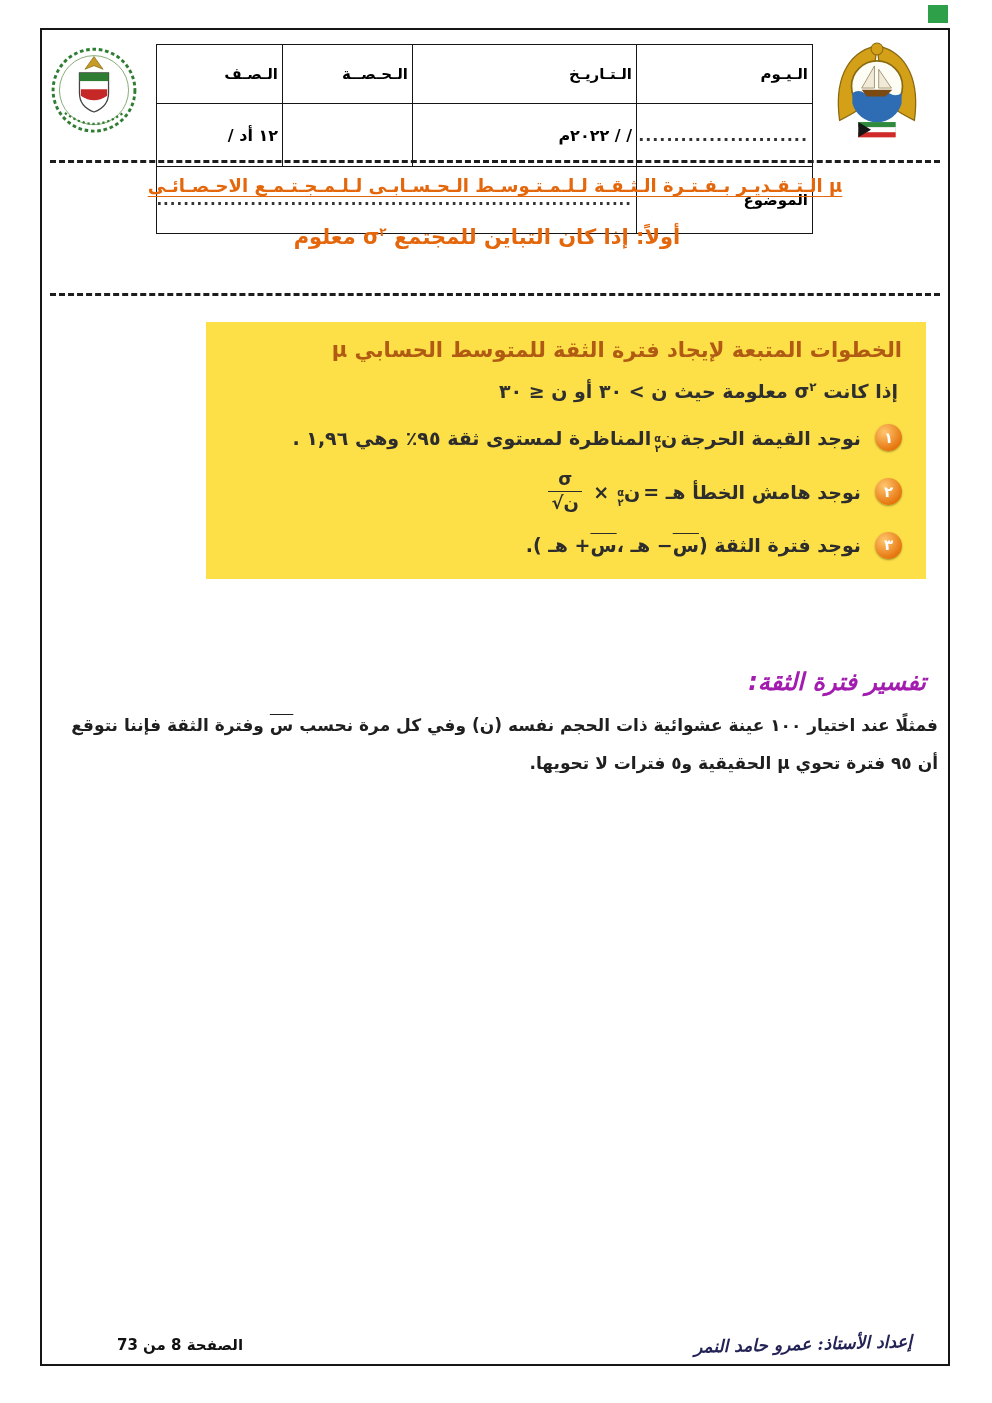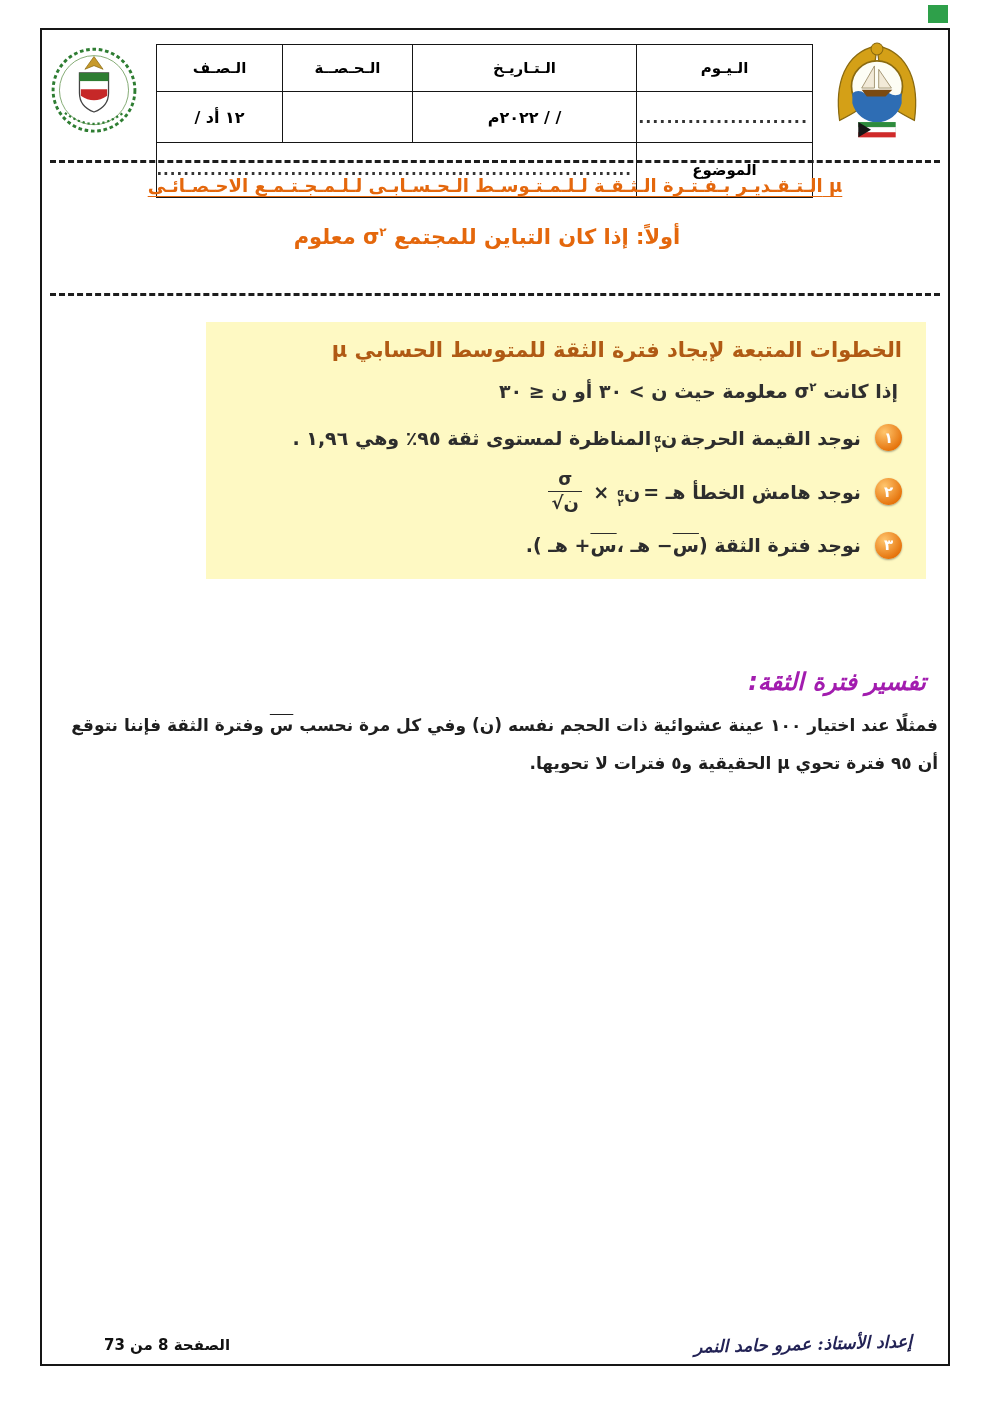--- a/index.html
+++ b/index.html
@@ -12,21 +12,21 @@
   .corner-mark { position:absolute; left:928px; top:5px; width:20px; height:18px; background:#2ea04a; }
   .frame {
     position:absolute; left:40px; top:28px; width:906px; height:1334px;
     border:2px solid #161616; background:#ffffff;
   }
   .logo { position:absolute; }
   .logo.school { left:6px; top:12px; }
   .logo.kuwait { right:20px; top:6px; }
 
   table.hdr { position:absolute; left:114px; top:14px; width:656px; border-collapse:collapse; table-layout:fixed; direction:rtl; }
-  table.hdr td { border:1.8px solid #161616; text-align:center; vertical-align:middle; padding:10px 4px; }
+  table.hdr td { border:1.8px solid #161616; vertical-align:middle; padding:16px 4px; }
   tr.labels td { height:26px; font-size:15px; font-weight:bold; }
   tr.vals td { height:30px; font-size:16px; font-weight:bold; }
   tr.subject td { height:34px; font-size:15px; font-weight:bold; }
   td.dotted { font-size:9px; font-weight:normal; letter-spacing:1px; color:#333; overflow:hidden; white-space:nowrap; }
 
   .dash { position:absolute; left:8px; right:8px; border-top:3px dashed #1d1d1d; }
   .dash1 { top:130px; }
   .dash2 { top:263px; }
 
   .main-title {
@@ -35,21 +35,21 @@
     text-decoration:underline; text-underline-offset:4px;
   }
   .subtitle {
     position:absolute; top:195px; left:10px; right:26px; text-align:center;
     color:#e4670c; font-size:21px; font-weight:bold; direction:rtl;
   }
   .sigma-sq sup { font-size:12px; }
 
   .steps-box {
     position:absolute; left:164px; top:292px; width:676px;
-    padding:16px 22px 14px; background:#fef9c3; direction:rtl;
+    padding:16px 22px 14px; background:#fde047; direction:rtl;
   }
   .box-title { font-size:21px; font-weight:bold; color:#b05a14; text-align:right; margin:0 2px 18px 0; }
   .box-cond { font-size:19px; color:#2f2f2f; text-align:right; margin:0 6px 22px 0; font-weight:bold; }
   .step { display:flex; align-items:center; gap:14px; margin:0 2px 18px 0; font-size:19px; color:#2d2d2d; font-weight:bold; }
   .badge {
     flex:0 0 auto; width:27px; height:27px; border-radius:50%;
     background:radial-gradient(circle at 35% 30%, #ffc66e, #e5720a 75%);
     color:#fff; font-weight:bold; font-size:15px;
     display:flex; align-items:center; justify-content:center;
     box-shadow:0 1px 2px rgba(0,0,0,.35);
@@ -63,21 +63,21 @@
   .times { margin:0 5px; }
   .overline { text-decoration:overline; }
 
   .interp-heading { position:absolute; top:638px; right:22px; color:#a21caf; font-size:24px; font-weight:bold; direction:rtl;font-style:italic; }
   .body-par {
     position:absolute; top:676px; right:10px; left:14px; margin:0;
     direction:rtl; text-align:right;
     font-size:17px; line-height:2.25; color:#1f1f1f; font-weight:bold;
   }
 
-  .footer-left { position:absolute; left:62px; bottom:10px; font-size:15px; font-weight:bold; color:#111; direction:rtl; }
+  .footer-left { position:absolute; left:75px; bottom:10px; font-size:15px; font-weight:bold; color:#111; direction:rtl; }
   .footer-right {
     position:absolute; right:36px; bottom:10px; direction:rtl;
     font-family:"DejaVu Serif", serif; font-style:italic; font-weight:bold;
     font-size:17px; color:#232356; transform:rotate(-1.5deg);
   }
 </style>
 </head>
 <body>
 
 <div class="canvas">

